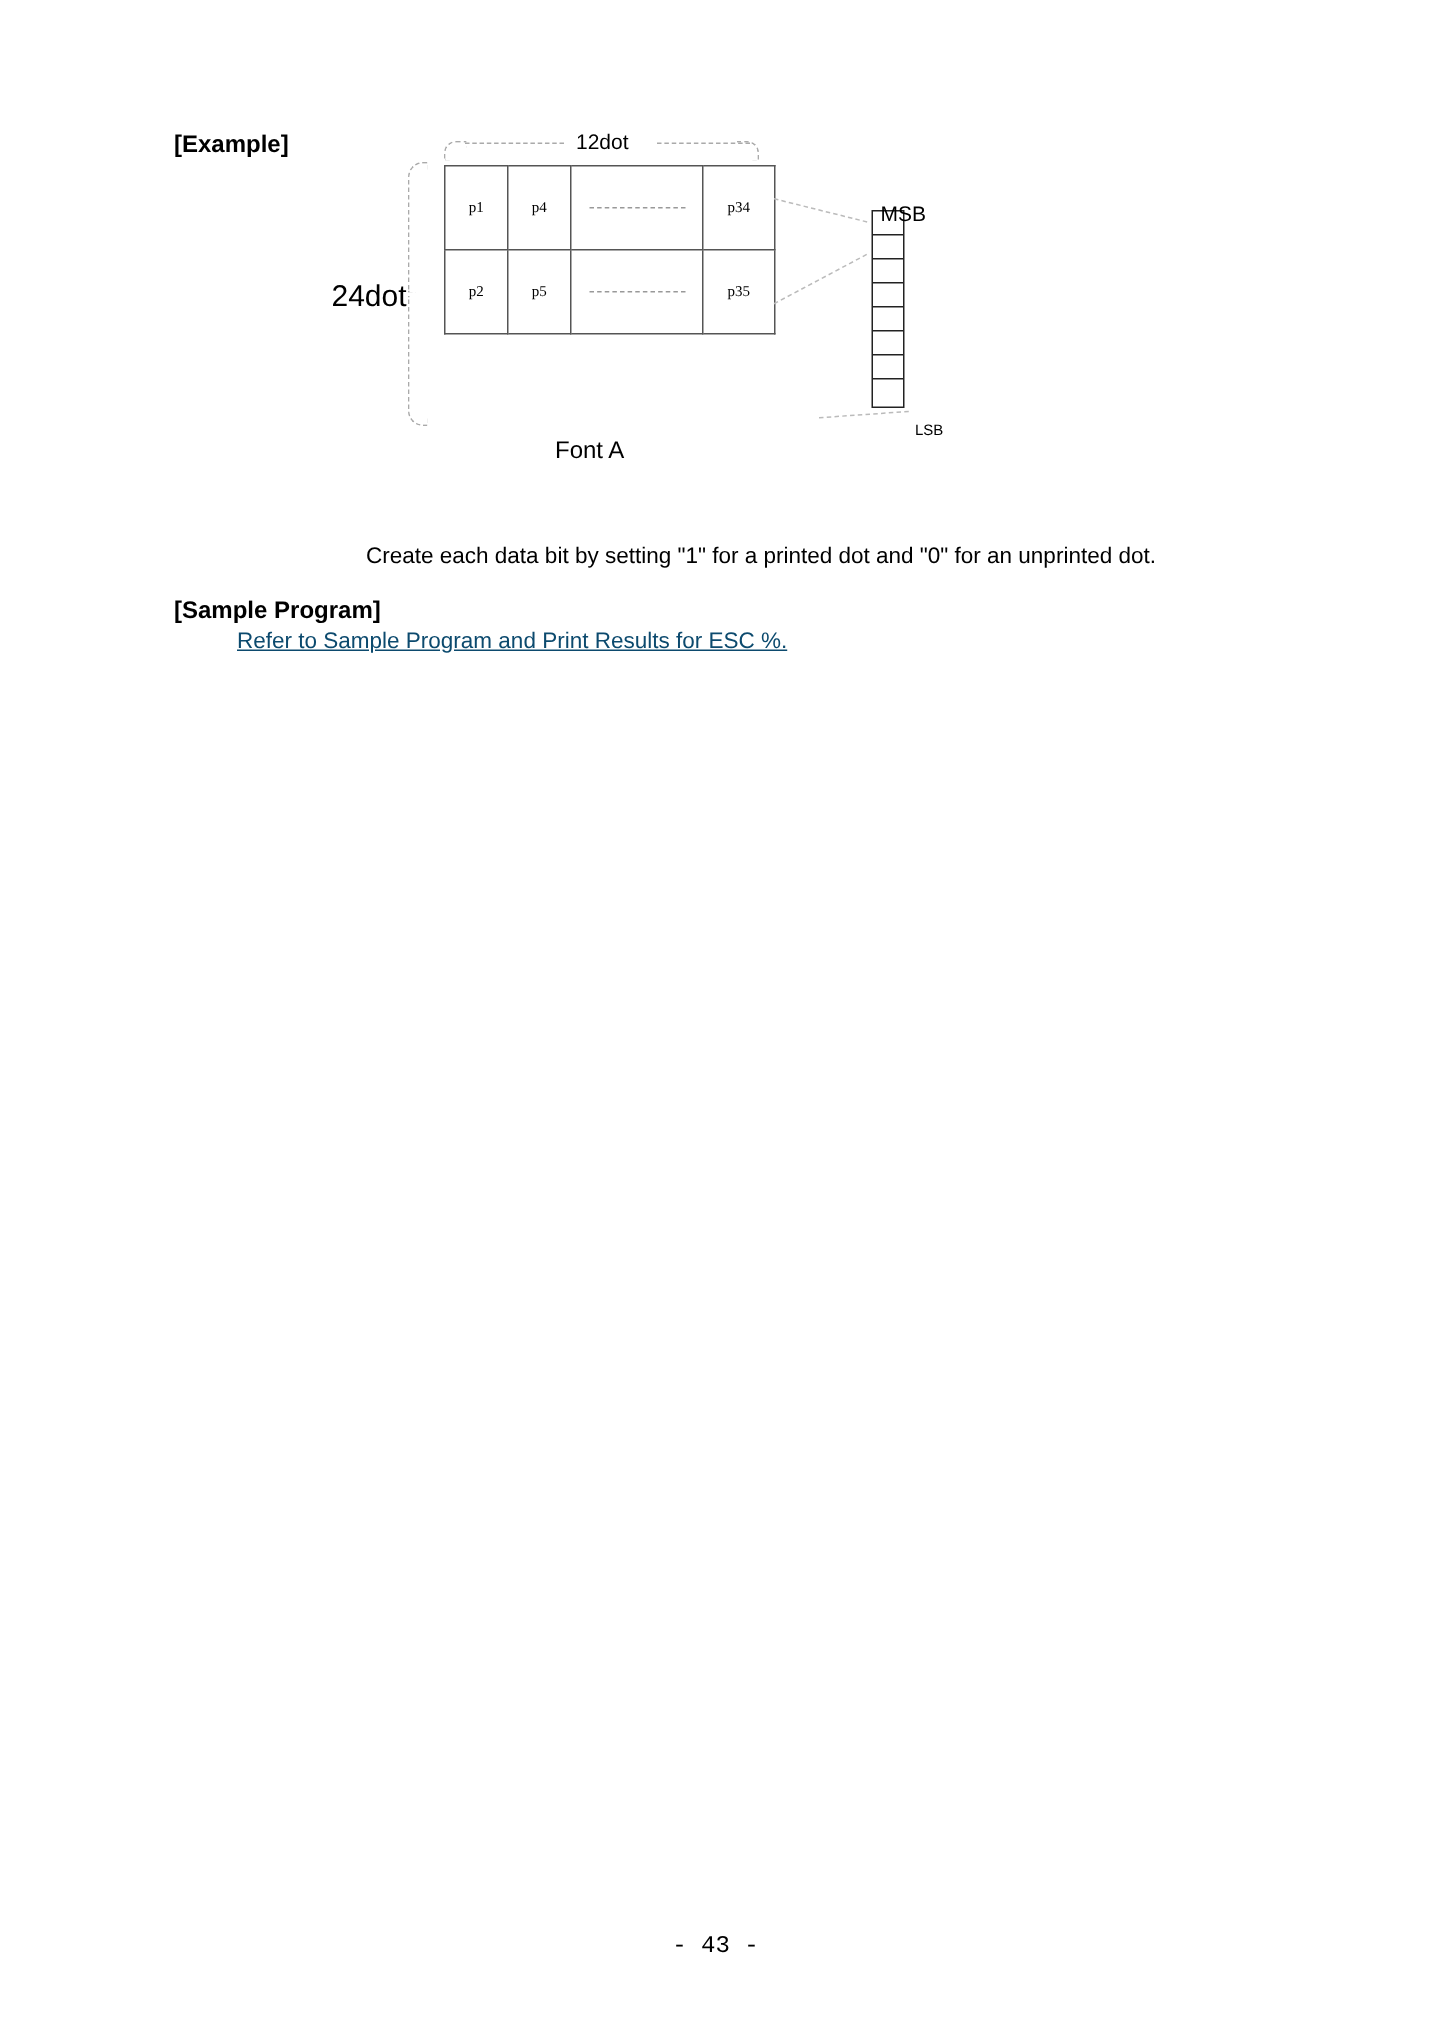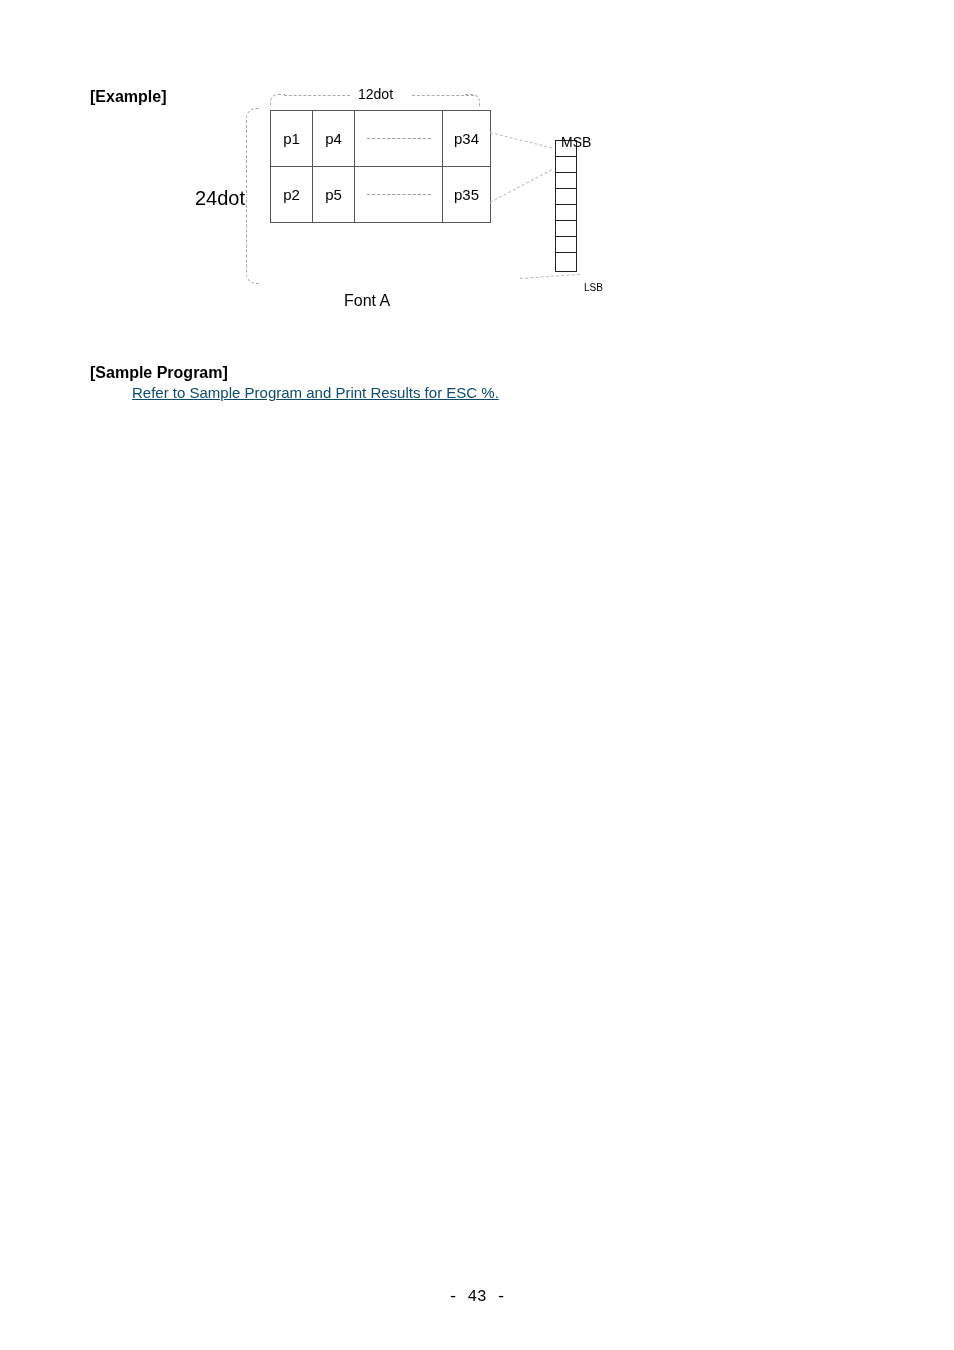--- a/index.html
+++ b/index.html
@@ -9,21 +9,21 @@
   height: 1350px;
   background: #fff;
   font-family: "Segoe UI", Tahoma, Verdana, sans-serif;
   color: #000;
   position: relative;
 }
 .page {
   box-sizing: border-box;
   width: 954px;
   height: 1350px;
-  padding: 88px 90px 0 90px;
+  padding: 88px 90px 0 116px;
   position: relative;
 }
 .heading {
   font-weight: bold;
   font-size: 16px;
 }
 .diagram-area {
   position: relative;
   height: 260px;
   margin-top: -22px; 
@@ -112,24 +112,25 @@
   position: absolute;
   left: 180px;
   top: 26px;
   border-collapse: collapse;
 }
 .grid-table td {
   border: 1px solid #555;
   width: 42px;
   height: 56px;
   text-align: center;
-  font-size: 15px;
+  font-size: 10px;
   padding: 0;
   box-sizing: border-box;
   vertical-align: middle;
+  font-family: Liberation Serif, serif;
 }
 .grid-table td.wide {
   width: 88px;
 }
 .grid-dots {
   display: block;
   border-top: 1px dashed #999;
   width: 64px;
   margin: 0 auto;
 }
@@ -282,20 +283,21 @@
       <div class="bit"></div>
       <div class="bit"></div>
       <div class="bit"></div>
       <div class="bit"></div>
     </div>
 
     <div class="msb-label">MSB</div>
     <div class="lsb-label">LSB</div>
   </div>
 
+  <div class="caption">Create each data bit by setting "1" for a printed dot and "0" for an unprinted dot.</div>
 
   <div class="sample-heading">[Sample Program]</div>
 
   <div class="link-line">
     <a href="#">Refer to Sample Program and Print Results for ESC %.</a>
   </div>
 
 </div>
 
 <div class="footer">- 43 -</div>

